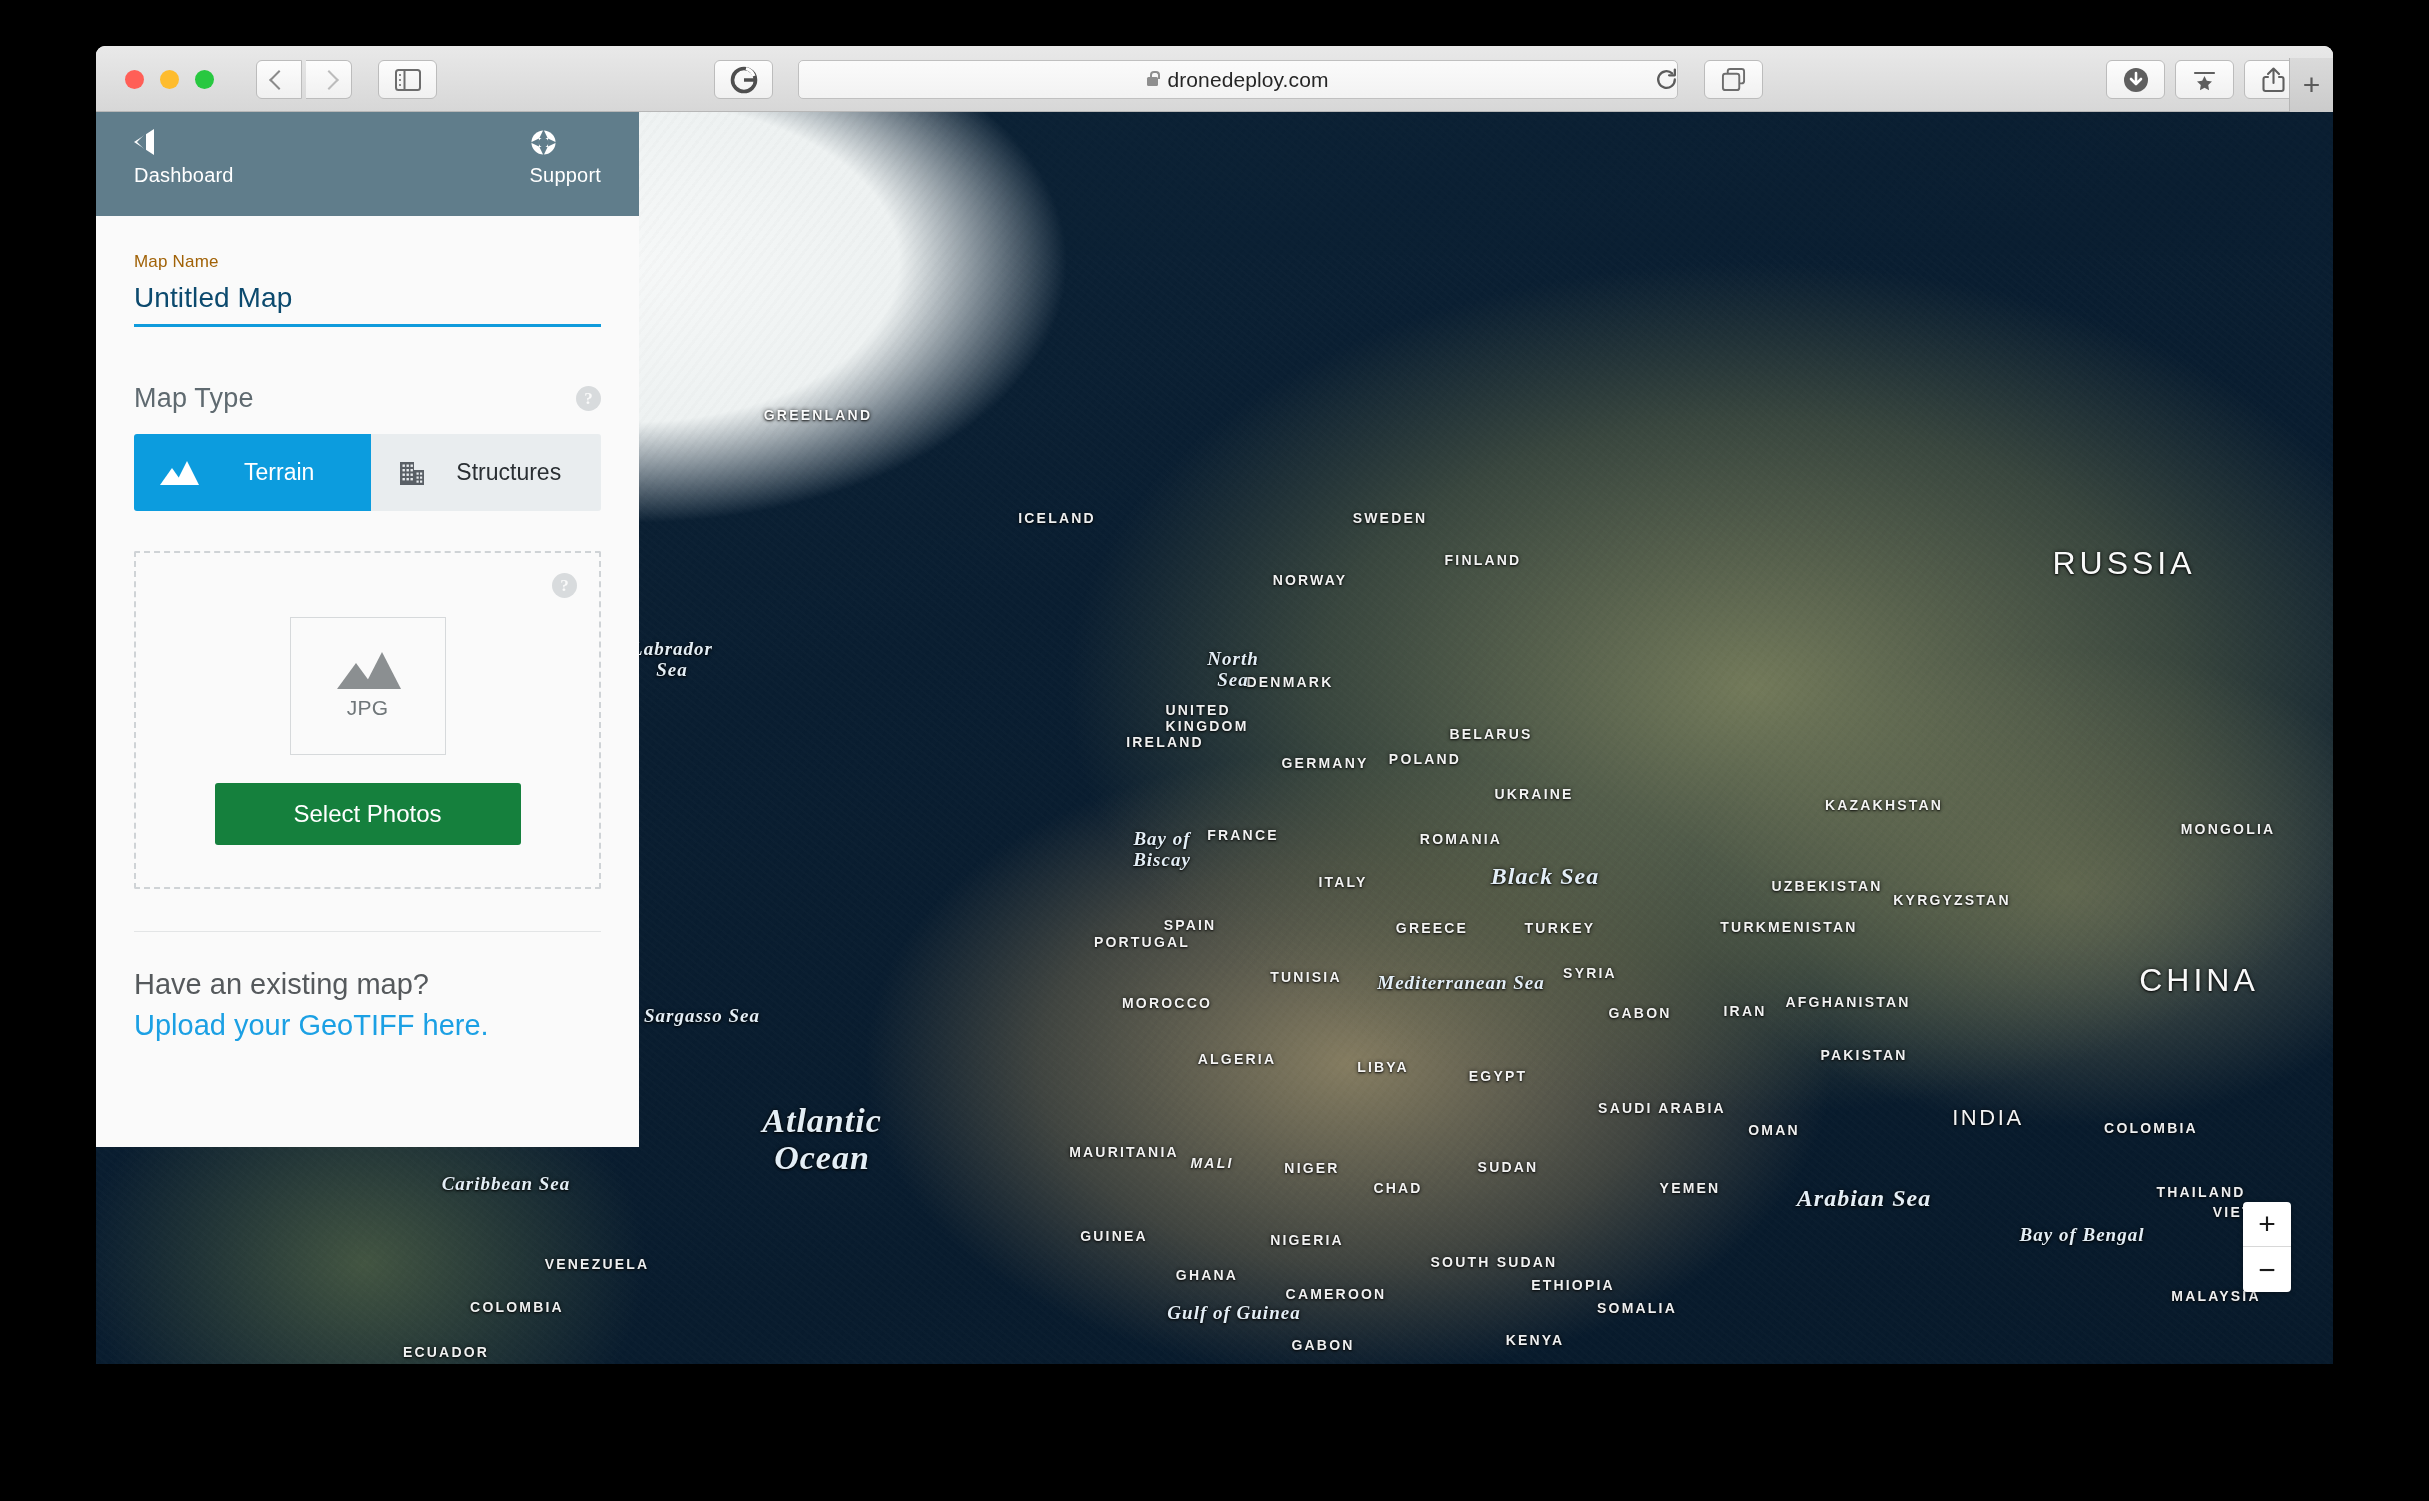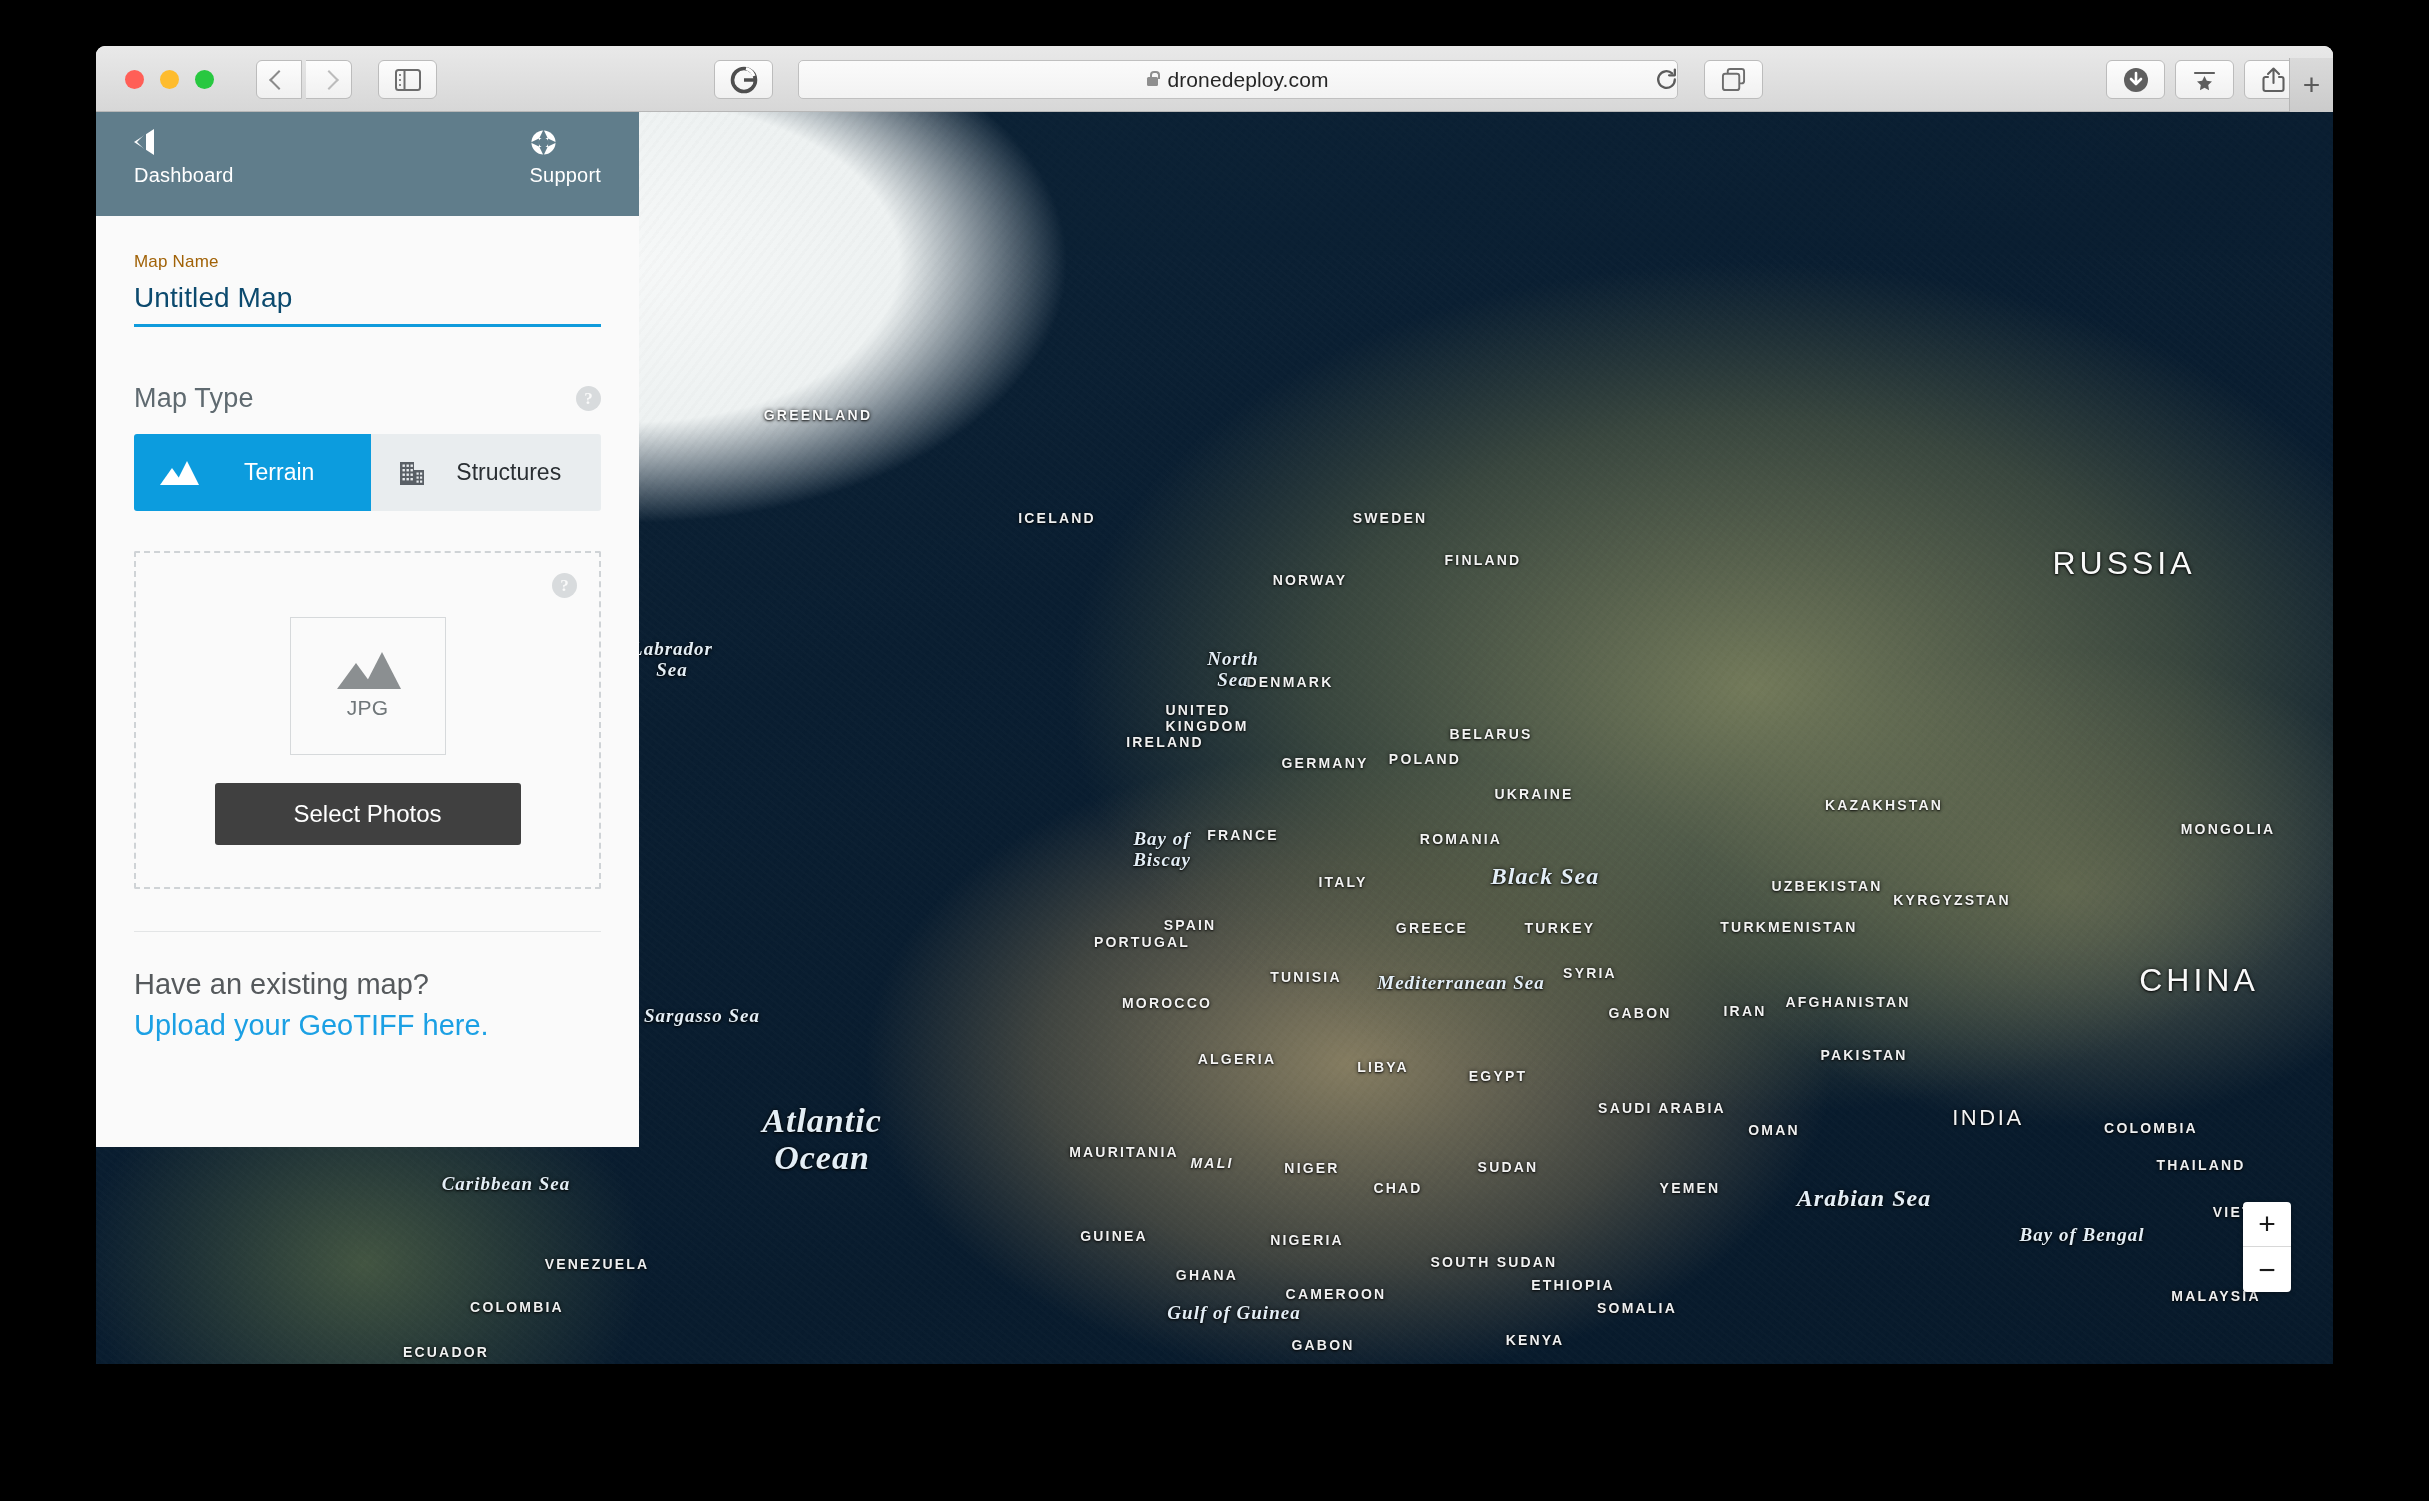--- a/index.html
+++ b/index.html
@@ -223,21 +223,21 @@
   .thumb .mtn-g:before, .thumb .mtn-g:after {
     content: ""; position: absolute; bottom: 0; width: 0; height: 0;
     border-left: 19px solid transparent; border-right: 19px solid transparent;
   }
   .thumb .mtn-g:before { left: 0; border-bottom: 26px solid #8b8f91; }
   .thumb .mtn-g:after  { right: -2px; border-bottom: 37px solid #8b8f91; }
   .thumb-lbl { font-size: 21px; color: #6f7679; letter-spacing: 0.3px; }
 
   .select-photos {
     margin-top: 28px; width: 306px; height: 62px;
-    background: #404040; color: #fff; border: none; border-radius: 3px;
+    background: #15803d; color: #fff; border: none; border-radius: 3px;
     font-size: 24px; font-family: "Liberation Sans", sans-serif; cursor: pointer;
   }
 
   .divider { margin: 42px 0 0 0; height: 1px; background: #e3e5e6; }
 
   .existing { margin-top: 32px; font-size: 29px; color: #55595c; line-height: 1.42; }
   .geotiff-link { color: #1ba0e4; text-decoration: none; display: block; }
 </style>
 </head>
 <body>
@@ -370,21 +370,21 @@
             <div class="mlabel country" style="left: 1541px; top: 1196px;">SOMALIA</div>
             <div class="mlabel country" style="left: 1439px; top: 1228px;">KENYA</div>
             <div class="mlabel country" style="left: 1227px; top: 1233px;">GABON</div>
             <div class="mlabel country" style="left: 1788px; top: 693px;">KAZAKHSTAN</div>
             <div class="mlabel country" style="left: 1731px; top: 774px;">UZBEKISTAN</div>
             <div class="mlabel country" style="left: 1856px; top: 788px;">KYRGYZSTAN</div>
             <div class="mlabel country" style="left: 1693px; top: 815px;">TURKMENISTAN</div>
             <div class="mlabel country" style="left: 2132px; top: 717px;">MONGOLIA</div>
             <div class="mlabel mid" style="left: 1892px; top: 1006px;">INDIA</div>
             <div class="mlabel country" style="left: 2055px; top: 1016px;">COLOMBIA</div>
-            <div class="mlabel country" style="left: 2105px; top: 1053px; text-align: right;">THAILAND</div>
+            <div class="mlabel country" style="left: 2105px; top: 1080px; text-align: right;">THAILAND</div>
             <div class="mlabel country" style="left: 2120px; top: 1184px;">MALAYSIA</div>
             <div class="mlabel country" style="left: 2156px; top: 1100px;">VIETNAM</div>
             <div class="mlabel country" style="left: 501px; top: 1152px;">VENEZUELA</div>
             <div class="mlabel country" style="left: 421px; top: 1195px;">COLOMBIA</div>
             <div class="mlabel country" style="left: 350px; top: 1240px;">ECUADOR</div>
             <div class="mlabel big" style="left: 2028px; top: 451px;">RUSSIA</div>
             <div class="mlabel big" style="left: 2103px; top: 868px;">CHINA</div>
             <div class="mlabel water ocean" style="left: 726px; top: 1028px;">Atlantic<br>Ocean</div>
             <div class="mlabel water sea-sm" style="left: 1137px; top: 558px;">North<br>Sea</div>
             <div class="mlabel water sea-sm" style="left: 1066px; top: 738px;">Bay of<br>Biscay</div>

